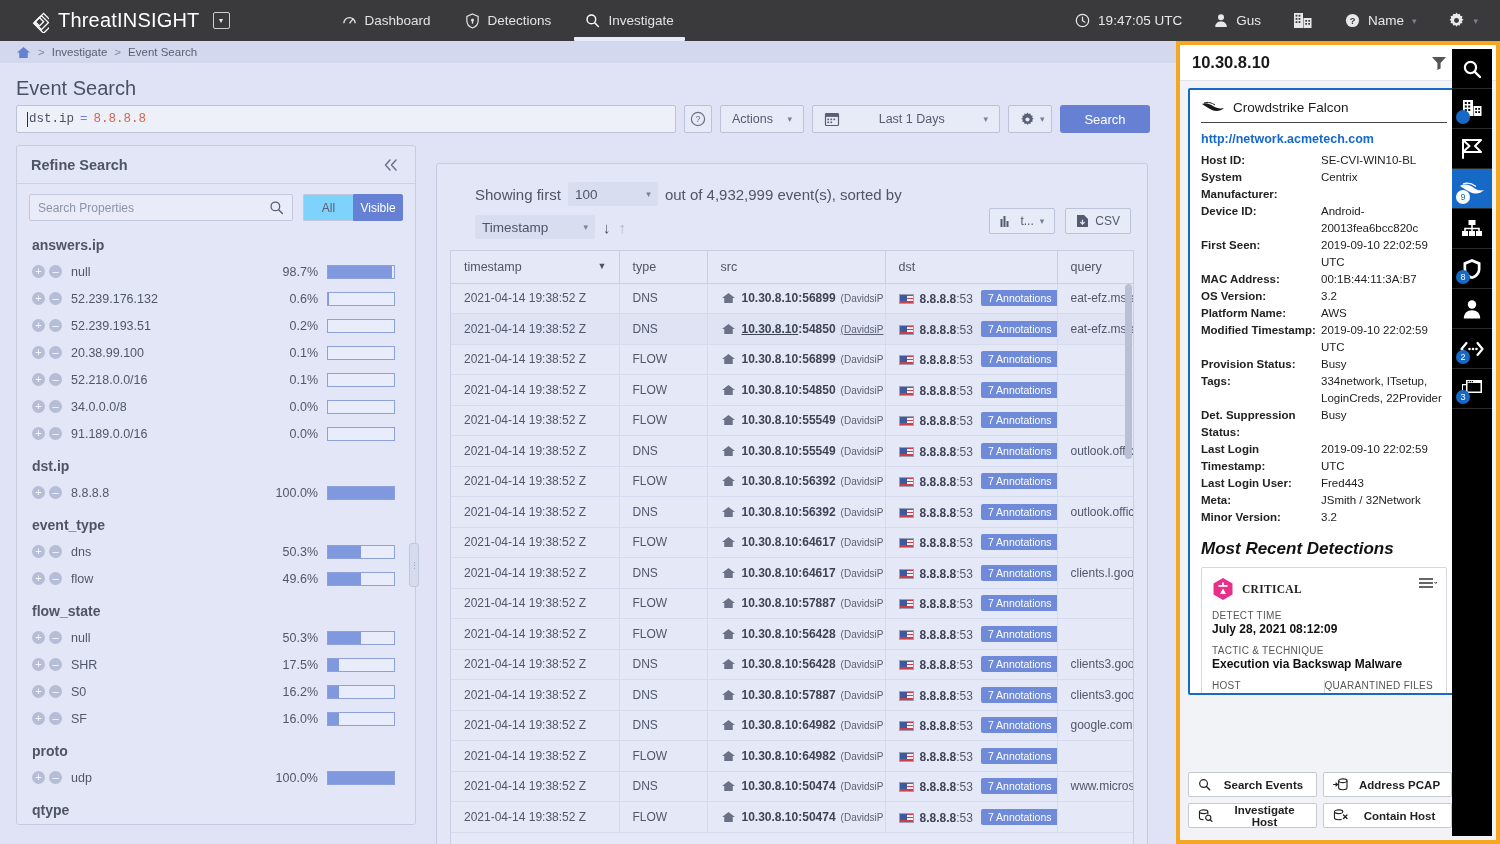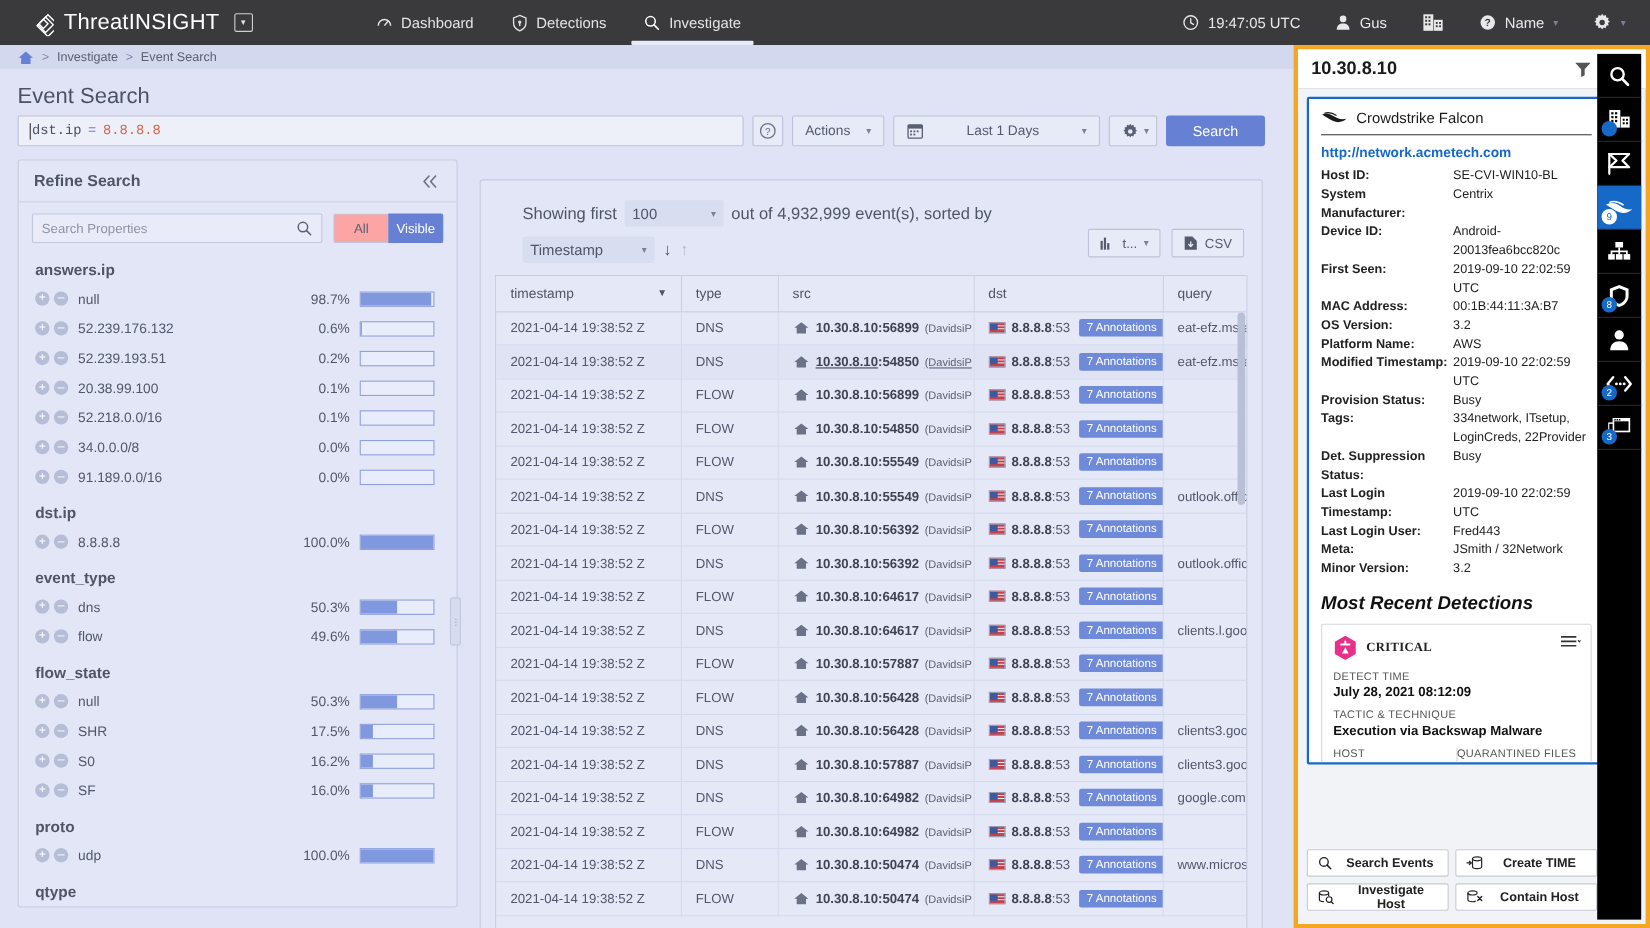--- a/index.html
+++ b/index.html
@@ -115,21 +115,21 @@
   }
   .propsearch input {
     flex: 1; border: none; outline: none; background: transparent;
     font-size: 12px; color: #555b6e; font-family: "Liberation Sans", sans-serif;
   }
   .propsearch input::placeholder { color: #8e93a6; }
   .segbtns { display: flex; }
   .segbtn {
     width: 50px; height: 27px; border: 1px solid #c2c8dc; font-size: 12px;
     display: flex; align-items: center; justify-content: center;
-    color: #5a6073; background: #fca5a5; cursor: pointer;
+    color: #5a6073; background: #7dd3fc; cursor: pointer;
   }
   .segbtn:first-child { border-radius: 2px 0 0 2px; border-right: none; }
   .segbtn:last-child { border-radius: 0 2px 2px 0; }
   .segbtn.active { background: #6680d4; color: #fff; border-color: #6680d4; }
 
   .facets { position: absolute; left: 0; top: 78px; right: 0; bottom: 0; overflow: hidden; padding: 2px 0 0 0; }
   .facet-group { padding: 0; }
   .facet-title {
     font-size: 14px; font-weight: bold; color: #4f5567;
     padding: 11px 0 5px 15px;
@@ -1072,21 +1072,21 @@
         <span class="lbl">Search Events</span>
       </div>
       <div class="act-btn">
         <span class="ico">
           <svg width="15" height="13" viewBox="0 0 16 14">
               <ellipse cx="10.5" cy="3" rx="4.5" ry="2" fill="none" stroke="#222" stroke-width="1.2"></ellipse>
               <path d="M6 3 V10.5 C6 11.6 8 12.6 10.5 12.6 C13 12.6 15 11.6 15 10.5 V3" fill="none" stroke="#222" stroke-width="1.2"></path>
               <path d="M0.5 7 H4.5 M3 5.4 L4.8 7 L3 8.6" stroke="#222" stroke-width="1.2" fill="none" stroke-linecap="round"></path>
             </svg>
         </span>
-        <span class="lbl">Create TIME</span>
+        <span class="lbl">Address PCAP</span>
       </div>
       <div class="act-btn">
         <span class="ico">
           <svg width="15" height="13" viewBox="0 0 16 14">
               <ellipse cx="6" cy="3" rx="4.5" ry="2" fill="none" stroke="#222" stroke-width="1.2"></ellipse>
               <path d="M1.5 3 V9.5 C1.5 10.6 3.5 11.6 6 11.6" fill="none" stroke="#222" stroke-width="1.2"></path>
               <path d="M10.5 3 V6" stroke="#222" stroke-width="1.2"></path>
               <circle cx="11" cy="9.5" r="2.8" fill="none" stroke="#222" stroke-width="1.2"></circle>
               <path d="M13 11.5 L15 13.5" stroke="#222" stroke-width="1.3" stroke-linecap="round"></path>
             </svg>

